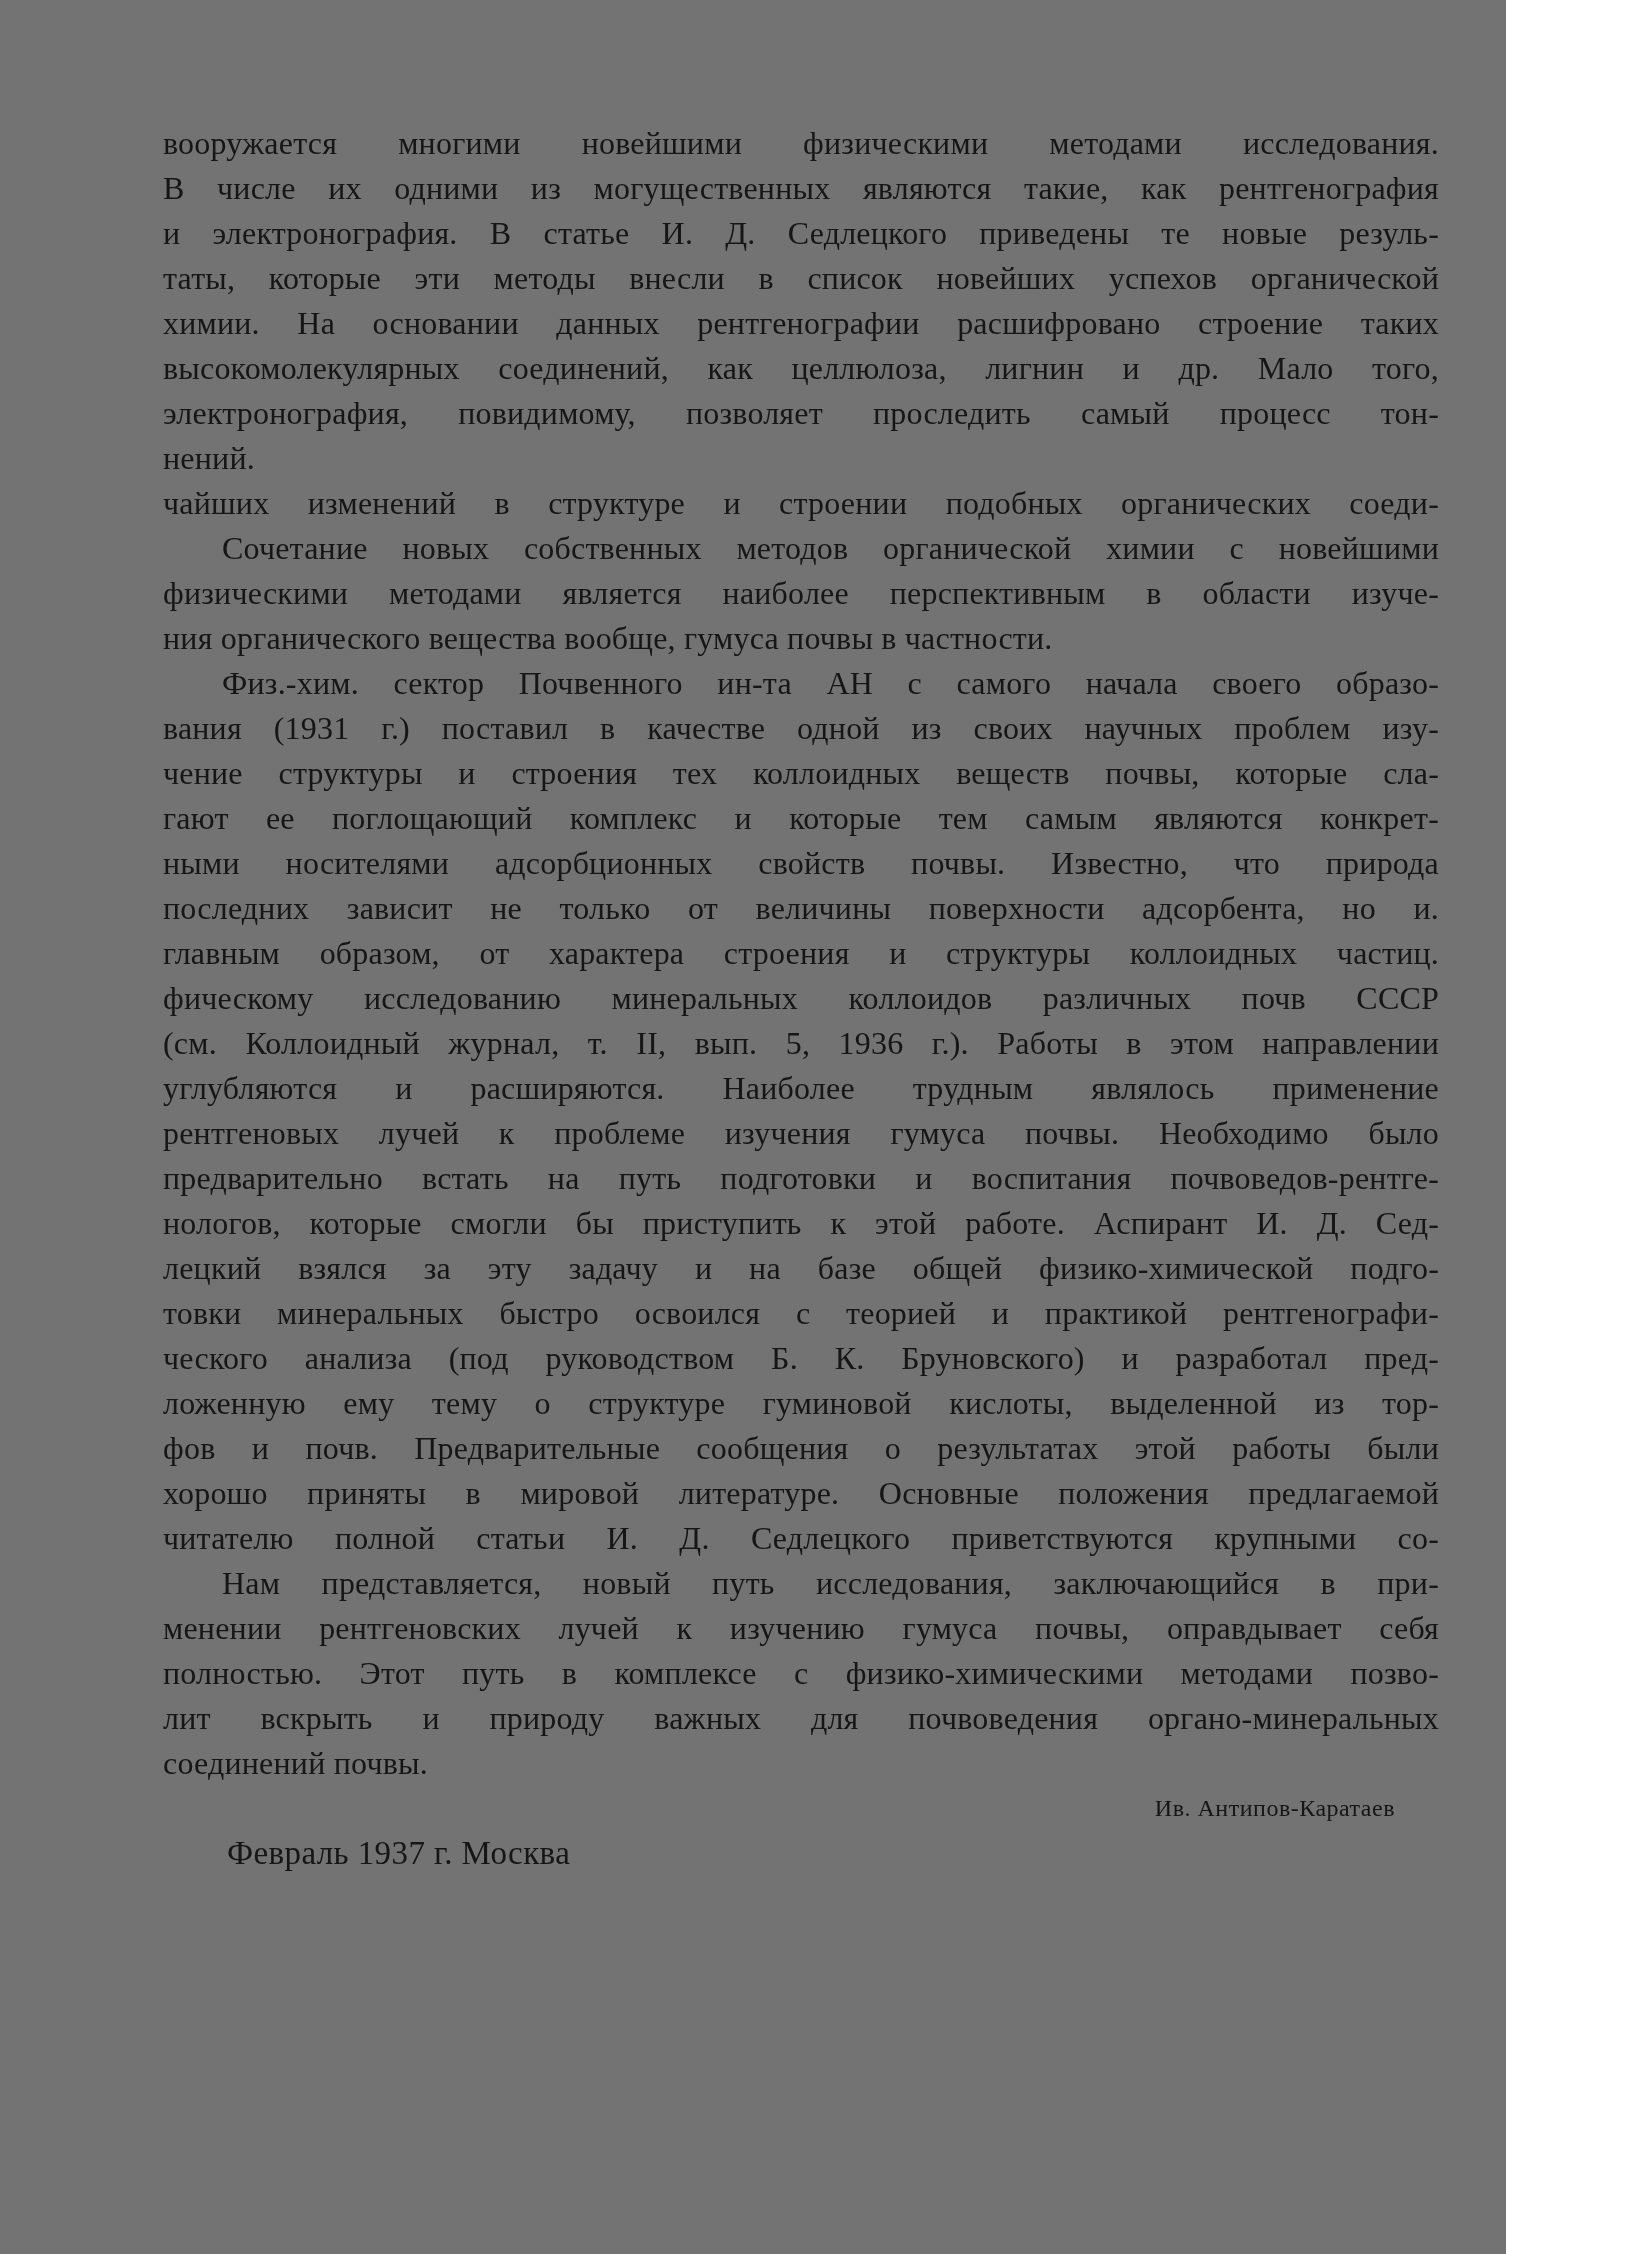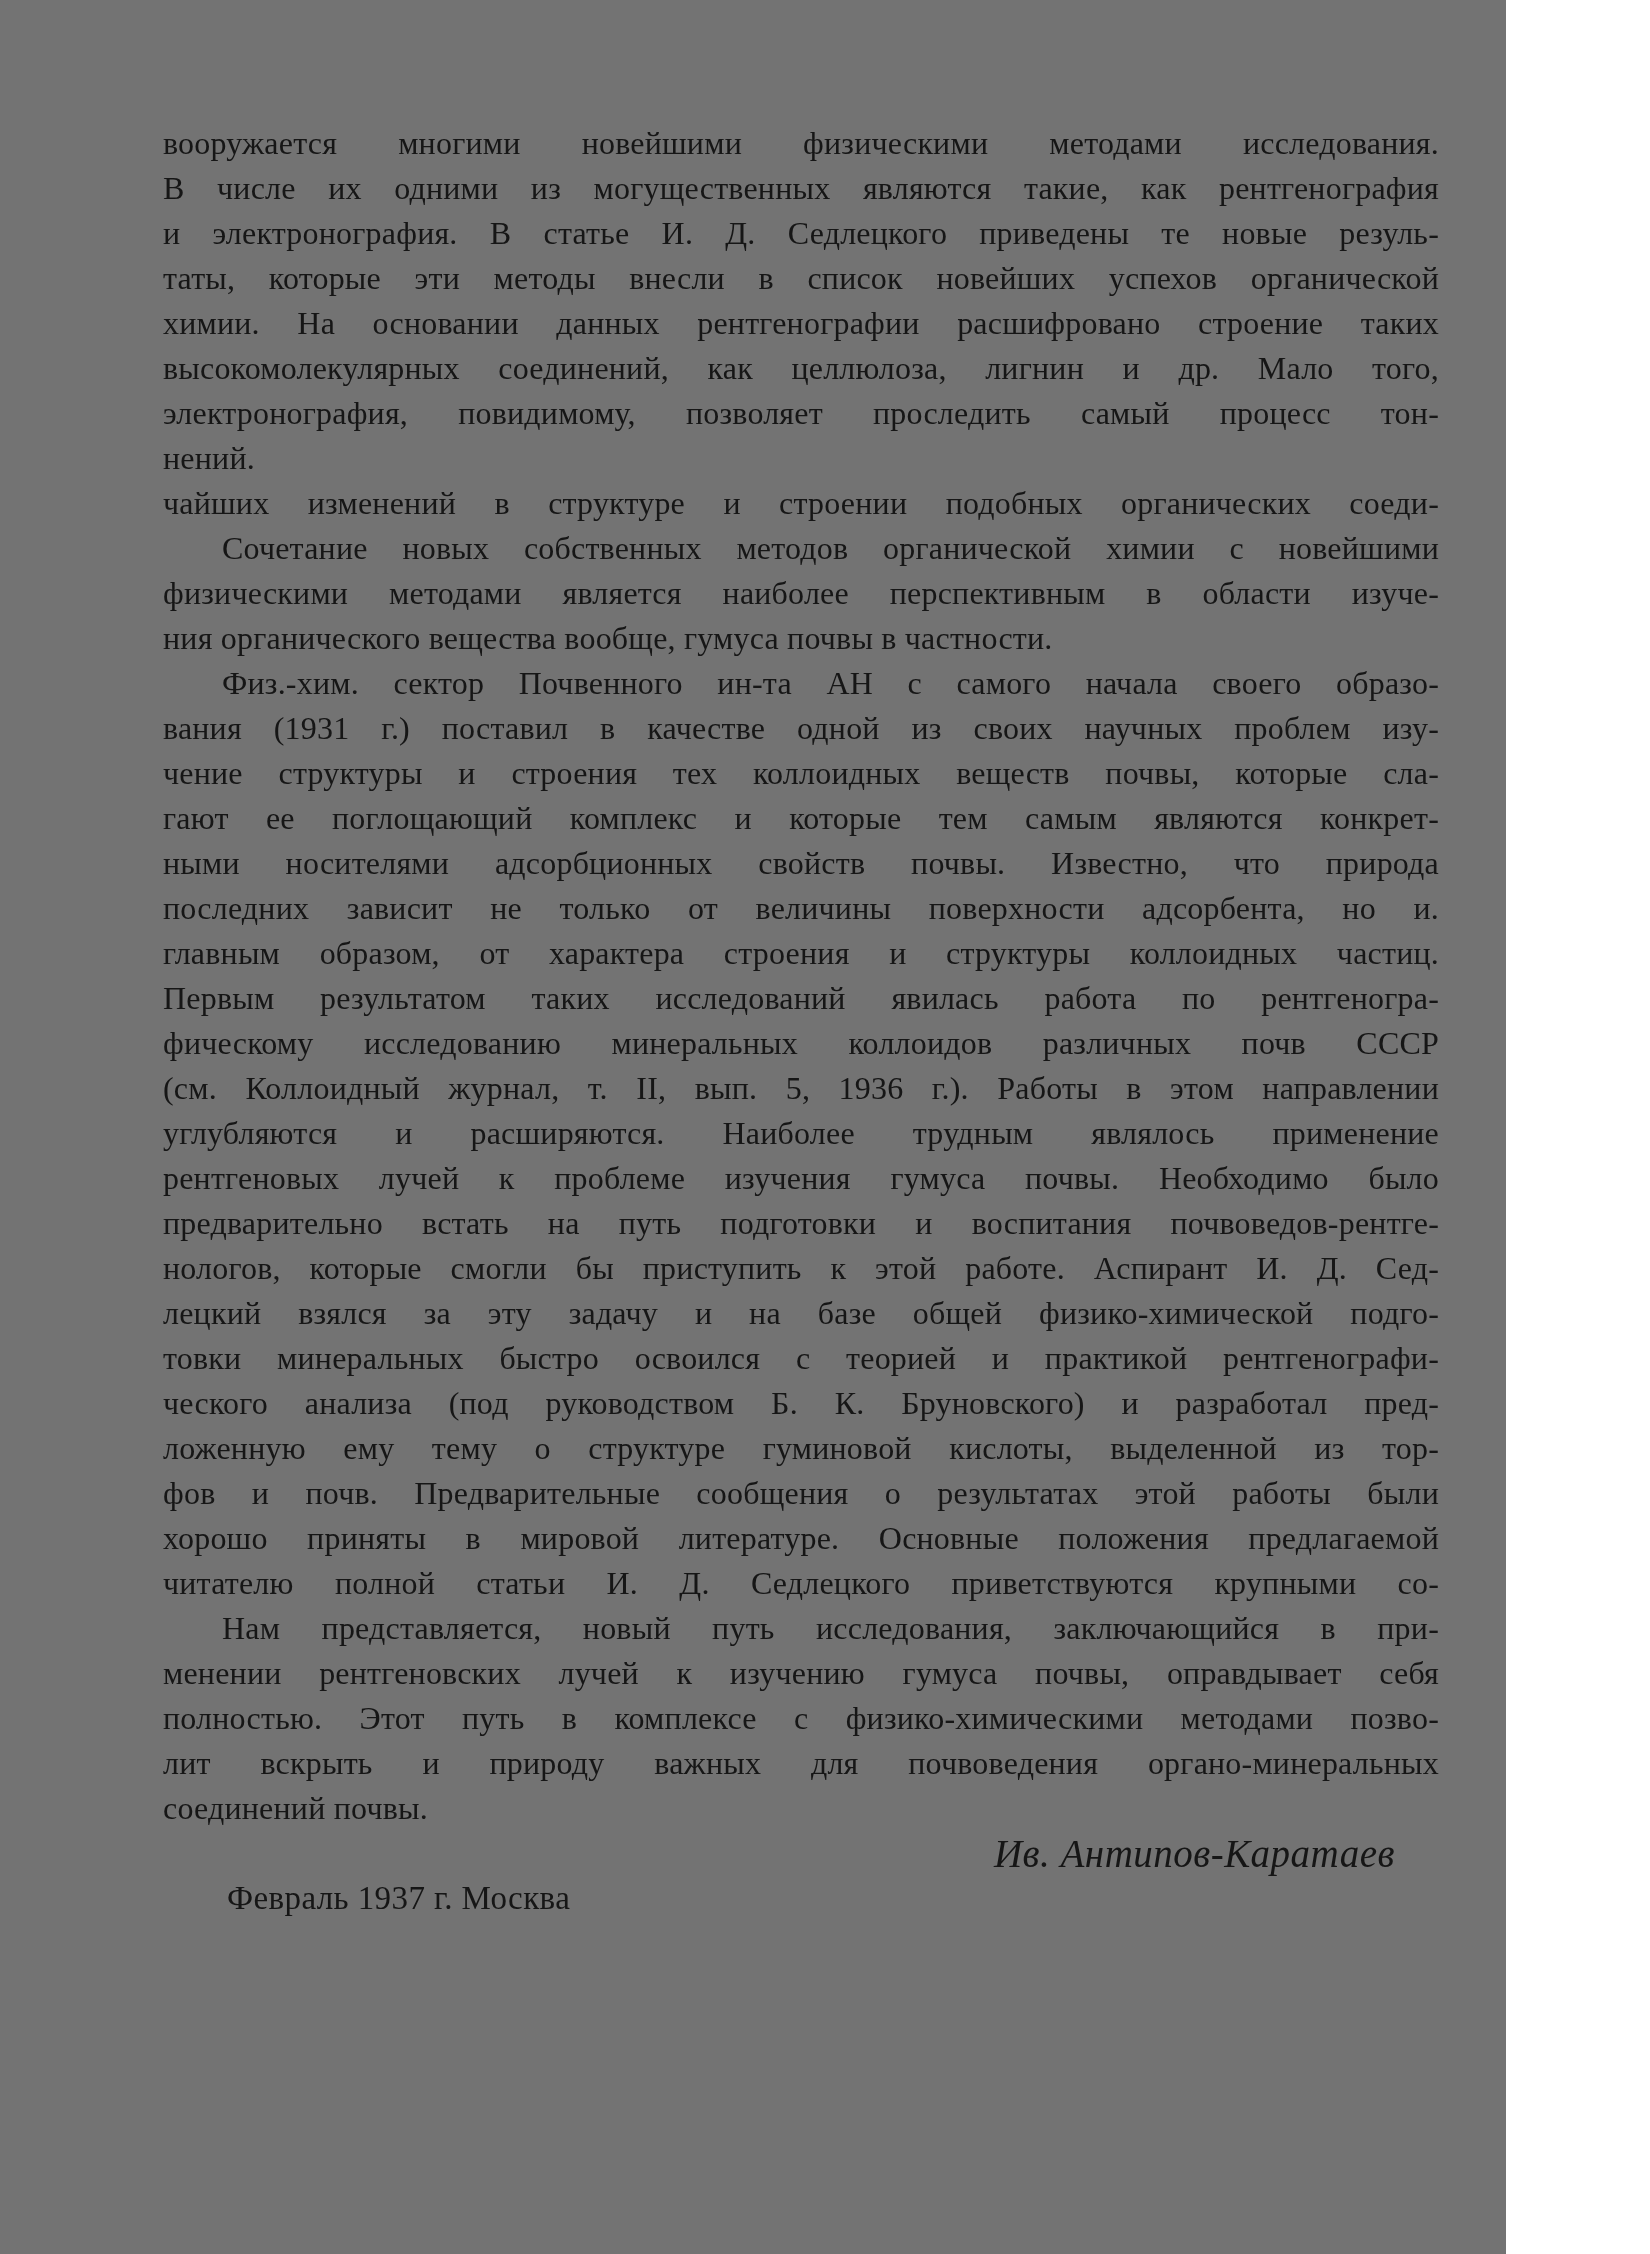--- a/index.html
+++ b/index.html
@@ -37,23 +37,22 @@
   }
   
   .line { white-space: normal; }
   .line.last {
     text-align-last: left;
   }
   .paragraph.indent .line:first-child {
     text-indent: 59px;
   }
   .signature {
-    font-size: 39px;
+    font-size: 24px;
     line-height: 45px;
-    font-style: italic;
     text-align: right;
     padding-right: 44px;
     letter-spacing: 0.5px;
   }
   .dateline {
     font-size: 33px;
     line-height: 45px;
     padding-left: 64px;
     letter-spacing: 0.4px;
   }
@@ -81,21 +80,20 @@
           <div class="line last">ния органического вещества вообще, гумуса почвы в частности.</div>
         </div>
         <div class="paragraph indent">
           <div class="line">Физ.-хим. сектор Почвенного ин-та АН с самого начала своего образо-</div>
           <div class="line">вания (1931 г.) поставил в качестве одной из своих научных проблем изу-</div>
           <div class="line">чение структуры и строения тех коллоидных веществ почвы, которые сла-</div>
           <div class="line">гают ее поглощающий комплекс и которые тем самым являются конкрет-</div>
           <div class="line">ными носителями адсорбционных свойств почвы. Известно, что природа</div>
           <div class="line">последних зависит не только от величины поверхности адсорбента, но и.</div>
           <div class="line">главным образом, от характера строения и структуры коллоидных частиц.</div>
-          <div class="line">Первым результатом таких исследований явилась работа по рентгеногра-</div>
           <div class="line">фическому исследованию минеральных коллоидов различных почв СССР</div>
           <div class="line">(см. Коллоидный журнал, т. II, вып. 5, 1936 г.). Работы в этом направлении</div>
           <div class="line">углубляются и расширяются. Наиболее трудным являлось применение</div>
           <div class="line">рентгеновых лучей к проблеме изучения гумуса почвы. Необходимо было</div>
           <div class="line">предварительно встать на путь подготовки и воспитания почвоведов-рентге-</div>
           <div class="line">нологов, которые смогли бы приступить к этой работе. Аспирант И. Д. Сед-</div>
           <div class="line">лецкий взялся за эту задачу и на базе общей физико-химической подго-</div>
           <div class="line">товки минеральных быстро освоился с теорией и практикой рентгенографи-</div>
           <div class="line">ческого анализа (под руководством Б. К. Бруновского) и разработал пред-</div>
           <div class="line">ложенную ему тему о структуре гуминовой кислоты, выделенной из тор-</div>

